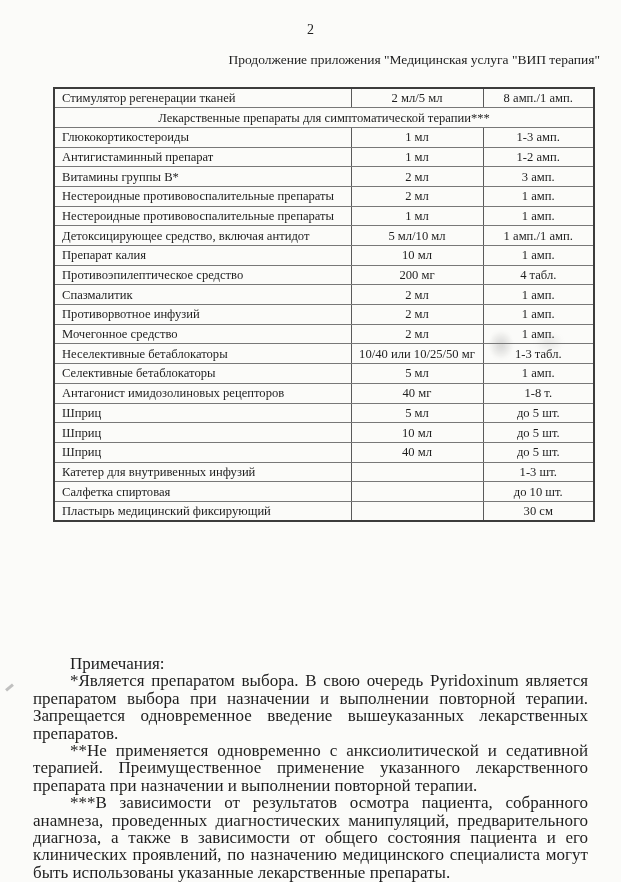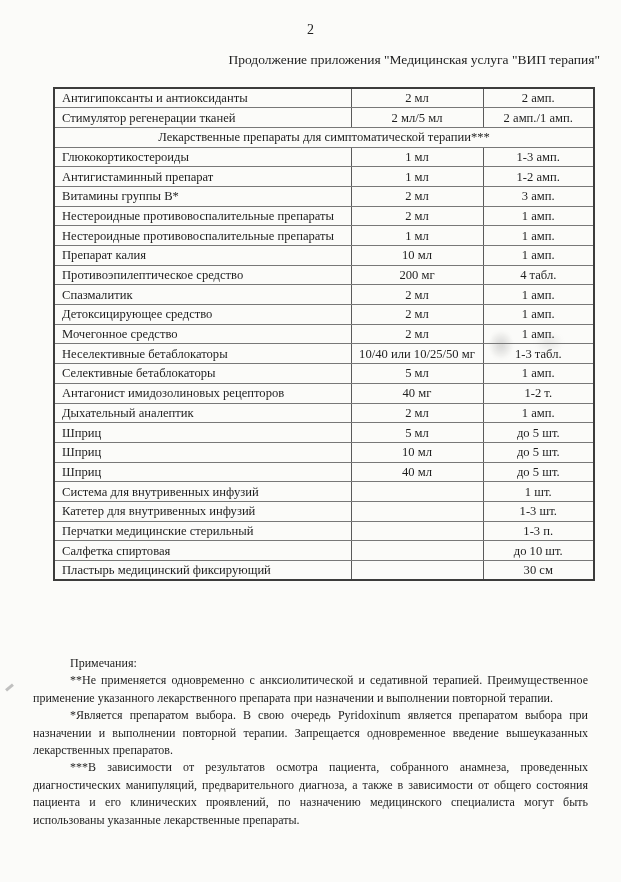--- a/index.html
+++ b/index.html
@@ -45,21 +45,21 @@
     overflow: hidden;
     white-space: nowrap;
   }
   table.drugs td.name { text-align: left; padding-left: 7px; }
   table.drugs td.dose, table.drugs td.qty { text-align: center; }
   table.drugs td.section { text-align: center; padding: 0; margin-top: 44px; }
   .notes {
     position: absolute;
     left: 33px; top: 655px;
     width: 555px;
-    font-size: 12px;
+    font-size: 17px;
     line-height: 17.4px;
     text-align: justify;
   }
   .notes .notes-title { text-indent: 37px; text-align: left; }
   .notes p.note { text-indent: 37px; }
   .artifact { position: absolute; pointer-events: none; }
   .artifact-smudge1 {
     left: 488px; top: 330px; width: 26px; height: 30px;
     border-radius: 50%;
     background: radial-gradient(ellipse at center, rgba(120,120,120,0.28), rgba(120,120,120,0) 70%);
@@ -84,28 +84,23 @@
 <div class="continuation-line">Продолжение приложения "Медицинская услуга "ВИП терапия"</div>
 
 <table class="drugs">
   <colgroup>
     <col class="c1">
       <col class="c2">
       <col class="c3">
   </colgroup>
   <tbody>
       <tr>
-        <td class="name">Антигипоксанты и антиоксиданты</td>
-        <td class="dose">2 мл</td>
-        <td class="qty">2 амп.</td>
-      </tr>
-      <tr>
         <td class="name">Стимулятор регенерации тканей</td>
         <td class="dose">2 мл/5 мл</td>
-        <td class="qty">2 амп./1 амп.</td>
+        <td class="qty">8 амп./1 амп.</td>
       </tr>
       <tr>
         <td colspan="3" class="section">Лекарственные препараты для симптоматической терапии***</td>
       </tr>
       <tr>
         <td class="name">Глюкокортикостероиды</td>
         <td class="dose">1 мл</td>
         <td class="qty">1-3 амп.</td>
       </tr>
       <tr>
@@ -122,36 +117,41 @@
         <td class="name">Нестероидные противовоспалительные препараты</td>
         <td class="dose">2 мл</td>
         <td class="qty">1 амп.</td>
       </tr>
       <tr>
         <td class="name">Нестероидные противовоспалительные препараты</td>
         <td class="dose">1 мл</td>
         <td class="qty">1 амп.</td>
       </tr>
       <tr>
+        <td class="name">Детоксицирующее средство, включая антидот</td>
+        <td class="dose">5 мл/10 мл</td>
+        <td class="qty">1 амп./1 амп.</td>
+      </tr>
+      <tr>
         <td class="name">Препарат калия</td>
         <td class="dose">10 мл</td>
         <td class="qty">1 амп.</td>
       </tr>
       <tr>
         <td class="name">Противоэпилептическое средство</td>
         <td class="dose">200 мг</td>
         <td class="qty">4 табл.</td>
       </tr>
       <tr>
         <td class="name">Спазмалитик</td>
         <td class="dose">2 мл</td>
         <td class="qty">1 амп.</td>
       </tr>
       <tr>
-        <td class="name">Детоксицирующее средство</td>
+        <td class="name">Противорвотное инфузий</td>
         <td class="dose">2 мл</td>
         <td class="qty">1 амп.</td>
       </tr>
       <tr>
         <td class="name">Мочегонное средство</td>
         <td class="dose">2 мл</td>
         <td class="qty">1 амп.</td>
       </tr>
       <tr>
         <td class="name">Неселективные бетаблокаторы</td>
@@ -159,72 +159,57 @@
         <td class="qty">1-3 табл.</td>
       </tr>
       <tr>
         <td class="name">Селективные бетаблокаторы</td>
         <td class="dose">5 мл</td>
         <td class="qty">1 амп.</td>
       </tr>
       <tr>
         <td class="name">Антагонист имидозолиновых рецепторов</td>
         <td class="dose">40 мг</td>
-        <td class="qty">1-2 т.</td>
-      </tr>
-      <tr>
-        <td class="name">Дыхательный аналептик</td>
-        <td class="dose">2 мл</td>
-        <td class="qty">1 амп.</td>
+        <td class="qty">1-8 т.</td>
       </tr>
       <tr>
         <td class="name">Шприц</td>
         <td class="dose">5 мл</td>
         <td class="qty">до 5 шт.</td>
       </tr>
       <tr>
         <td class="name">Шприц</td>
         <td class="dose">10 мл</td>
         <td class="qty">до 5 шт.</td>
       </tr>
       <tr>
         <td class="name">Шприц</td>
         <td class="dose">40 мл</td>
         <td class="qty">до 5 шт.</td>
       </tr>
       <tr>
-        <td class="name">Система для внутривенных инфузий</td>
-        <td class="dose"></td>
-        <td class="qty">1 шт.</td>
-      </tr>
-      <tr>
         <td class="name">Катетер для внутривенных инфузий</td>
         <td class="dose"></td>
         <td class="qty">1-3 шт.</td>
       </tr>
       <tr>
-        <td class="name">Перчатки медицинские стерильный</td>
-        <td class="dose"></td>
-        <td class="qty">1-3 п.</td>
-      </tr>
-      <tr>
         <td class="name">Салфетка спиртовая</td>
         <td class="dose"></td>
         <td class="qty">до 10 шт.</td>
       </tr>
       <tr>
         <td class="name">Пластырь медицинский фиксирующий</td>
         <td class="dose"></td>
         <td class="qty">30 см</td>
       </tr>
     </tbody>
 </table>
 
 <div class="notes">
   <p class="notes-title">Примечания:</p>
+  <p class="note">*Является препаратом выбора. В свою очередь Pyridoxinum является препаратом выбора при назначении и выполнении повторной терапии. Запрещается одновременное введение вышеуказанных лекарственных препаратов.</p>
   <p class="note">**Не применяется одновременно с анксиолитической и седативной терапией. Преимущественное применение указанного лекарственного препарата при назначении и выполнении повторной терапии.</p>
-  <p class="note">*Является препаратом выбора. В свою очередь Pyridoxinum является препаратом выбора при назначении и выполнении повторной терапии. Запрещается одновременное введение вышеуказанных лекарственных препаратов.</p>
   <p class="note">***В зависимости от результатов осмотра пациента, собранного анамнеза, проведенных диагностических манипуляций, предварительного диагноза, а также в зависимости от общего состояния пациента и его клинических проявлений, по назначению медицинского специалиста могут быть использованы указанные лекарственные препараты.</p>
 </div>
 
 <div class="artifact artifact-smudge1"></div>
 <div class="artifact artifact-smudge2"></div>
 <div class="artifact artifact-mark"></div>
 
 </body></html>

